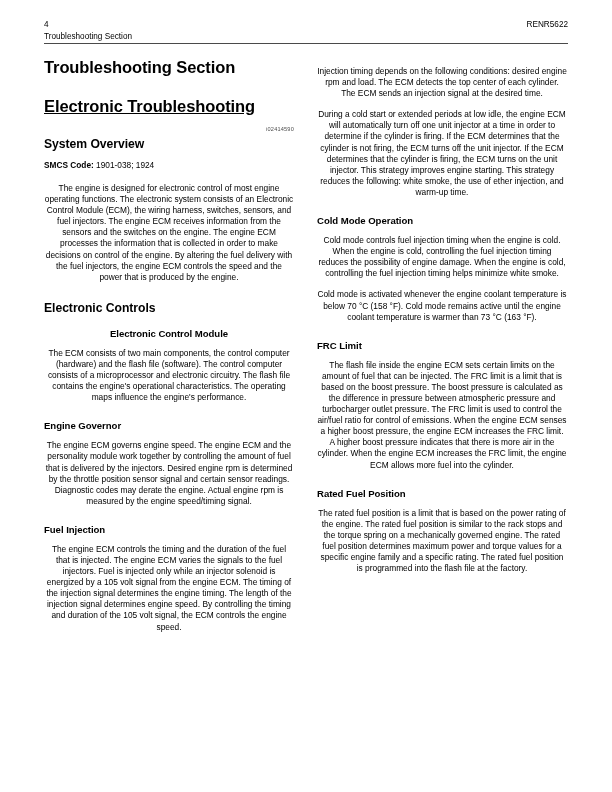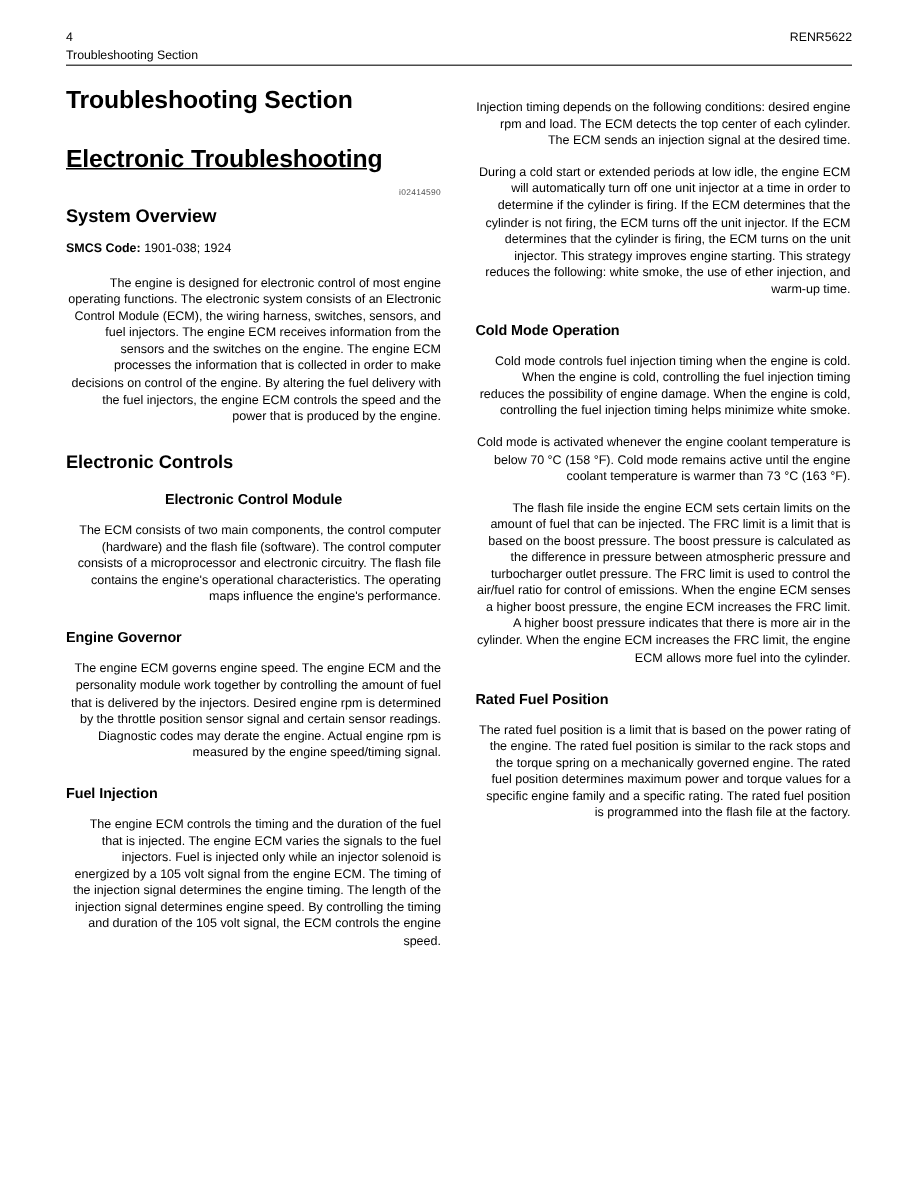--- a/index.html
+++ b/index.html
@@ -119,21 +119,21 @@
     font-size: 8.3px;
     line-height: 11px;
     margin: 0 0 12px 0;
   }
   .smcs b { font-weight: bold; }
 
   p.body {
     font-size: 8.35px;
     line-height: 11.1px;
     margin: 0 0 10px 0;
-    text-align: right;
+    text-align: center;
   }
   p.body.tight { margin-bottom: 0; }
 
   .col-top-pad { height: 8px; }
 </style>
 </head>
 <body>
 
 <div class="page">
 
@@ -181,20 +181,21 @@
       <div class="col-top-pad"></div>
 
       <p class="body">Injection timing depends on the following conditions: desired engine rpm and load. The ECM detects the top center of each cylinder. The ECM sends an injection signal at the desired time.</p>
 
       <p class="body">During a cold start or extended periods at low idle, the engine ECM will automatically turn off one unit injector at a time in order to determine if the cylinder is firing. If the ECM determines that the cylinder is not firing, the ECM turns off the unit injector. If the ECM determines that the cylinder is firing, the ECM turns on the unit injector. This strategy improves engine starting. This strategy reduces the following: white smoke, the use of ether injection, and warm-up time.</p>
 
       <h3 class="sub">Cold Mode Operation</h3>
       <p class="body">Cold mode controls fuel injection timing when the engine is cold. When the engine is cold, controlling the fuel injection timing reduces the possibility of engine damage. When the engine is cold, controlling the fuel injection timing helps minimize white smoke.</p>
       <p class="body">Cold mode is activated whenever the engine coolant temperature is below 70 °C (158 °F). Cold mode remains active until the engine coolant temperature is warmer than 73 °C (163 °F).</p>
 
+      <h3 class="sub">FRC Limit</h3>
       <p class="body">The flash file inside the engine ECM sets certain limits on the amount of fuel that can be injected. The FRC limit is a limit that is based on the boost pressure. The boost pressure is calculated as the difference in pressure between atmospheric pressure and turbocharger outlet pressure. The FRC limit is used to control the air/fuel ratio for control of emissions. When the engine ECM senses a higher boost pressure, the engine ECM increases the FRC limit. A higher boost pressure indicates that there is more air in the cylinder. When the engine ECM increases the FRC limit, the engine ECM allows more fuel into the cylinder.</p>
 
       <h3 class="sub">Rated Fuel Position</h3>
       <p class="body tight">The rated fuel position is a limit that is based on the power rating of the engine. The rated fuel position is similar to the rack stops and the torque spring on a mechanically governed engine. The rated fuel position determines maximum power and torque values for a specific engine family and a specific rating. The rated fuel position is programmed into the flash file at the factory.</p>
 
     </div>
 
   </div>
 
 </div>

